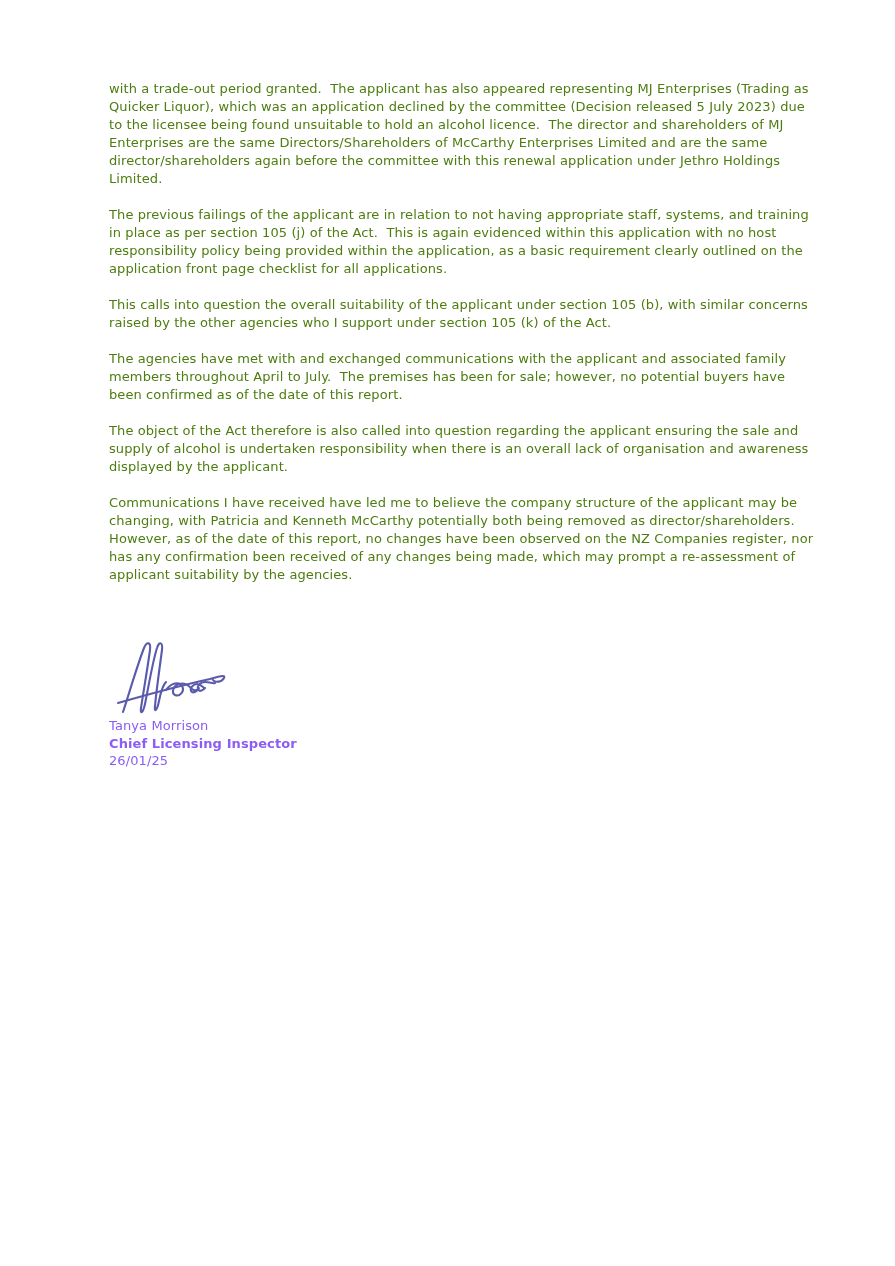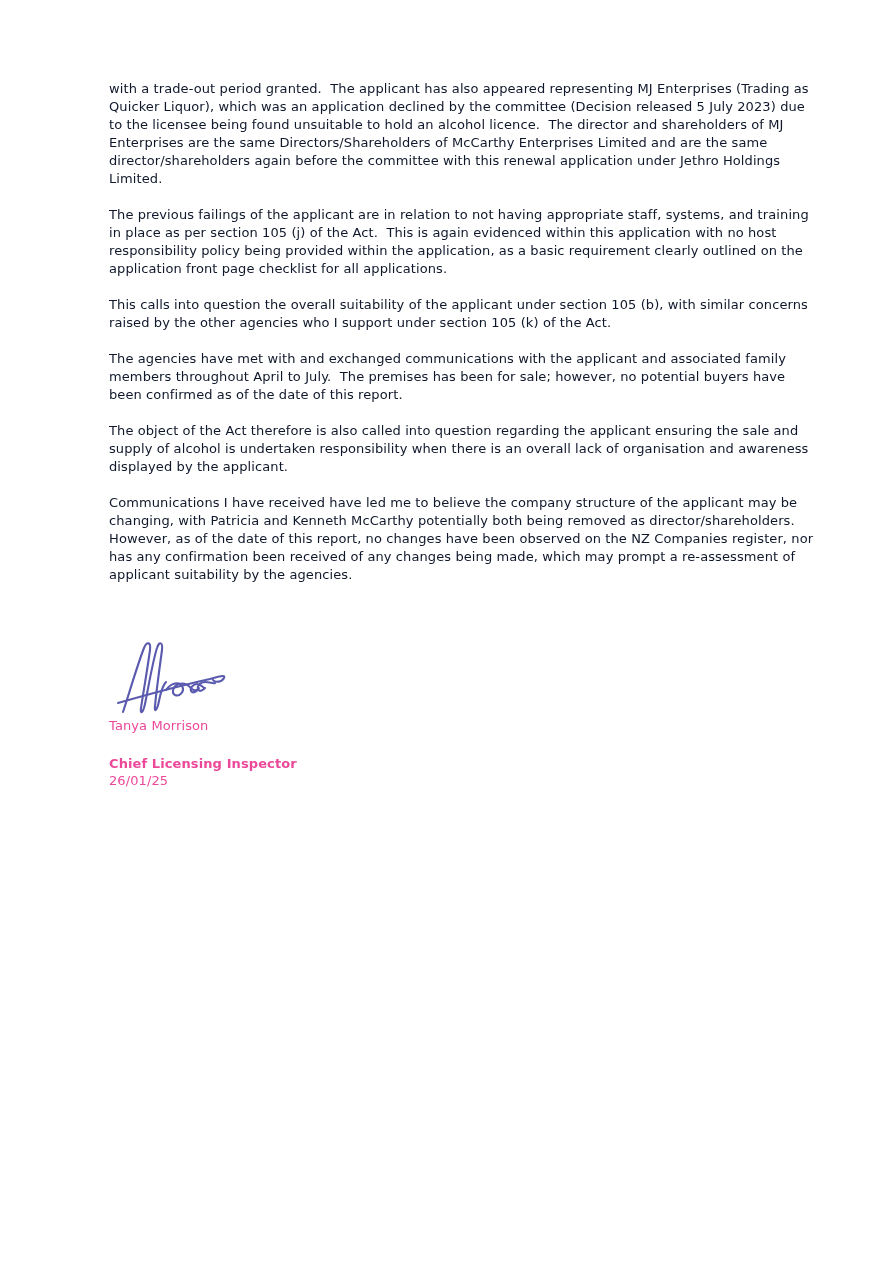--- a/index.html
+++ b/index.html
@@ -13,21 +13,21 @@
     height: 1266px;
     background: #ffffff;
     font-family: "DejaVu Sans", "Liberation Sans", sans-serif;
     overflow: hidden;
   }
   .letter-body {
     position: absolute;
     left: 109px;
     top: 80px;
     width: 705px;
-    color: #0f172a;
+    color: #4d7c0f;
     font-size: 13px;
     line-height: 18px;
     letter-spacing: 0.1px;
   }
   .letter-body p {
     margin: 0 0 18px 0;
     white-space: pre-wrap;
   }
   .signature-wrap {
     position: absolute;
@@ -40,28 +40,27 @@
     fill: none;
     stroke: #5a5aae;
     stroke-width: 2.1;
     stroke-linecap: round;
     stroke-linejoin: round;
   }
   .signoff {
     position: absolute;
     left: 109px;
     top: 717px;
-    color: #ec4899;
+    color: #8b5cf6;
     font-size: 13px;
     line-height: 17.5px;
     letter-spacing: 0.1px;
   }
   .signoff .title {
     font-weight: 700;
-    margin-top: 20px;
   }
 </style>
 </head>
 <body>
 
 <div class="page">
 
   <div class="letter-body">
     <p>with a trade-out period granted.  The applicant has also appeared representing MJ Enterprises (Trading as Quicker Liquor), which was an application declined by the committee (Decision released 5 July 2023) due to the licensee being found unsuitable to hold an alcohol licence.  The director and shareholders of MJ Enterprises are the same Directors/Shareholders of McCarthy Enterprises Limited and are the same director/shareholders again before the committee with this renewal application under Jethro Holdings Limited.</p>
     <p>The previous failings of the applicant are in relation to not having appropriate staff, systems, and training in place as per section 105 (j) of the Act.  This is again evidenced within this application with no host responsibility policy being provided within the application, as a basic requirement clearly outlined on the application front page checklist for all applications.</p>

